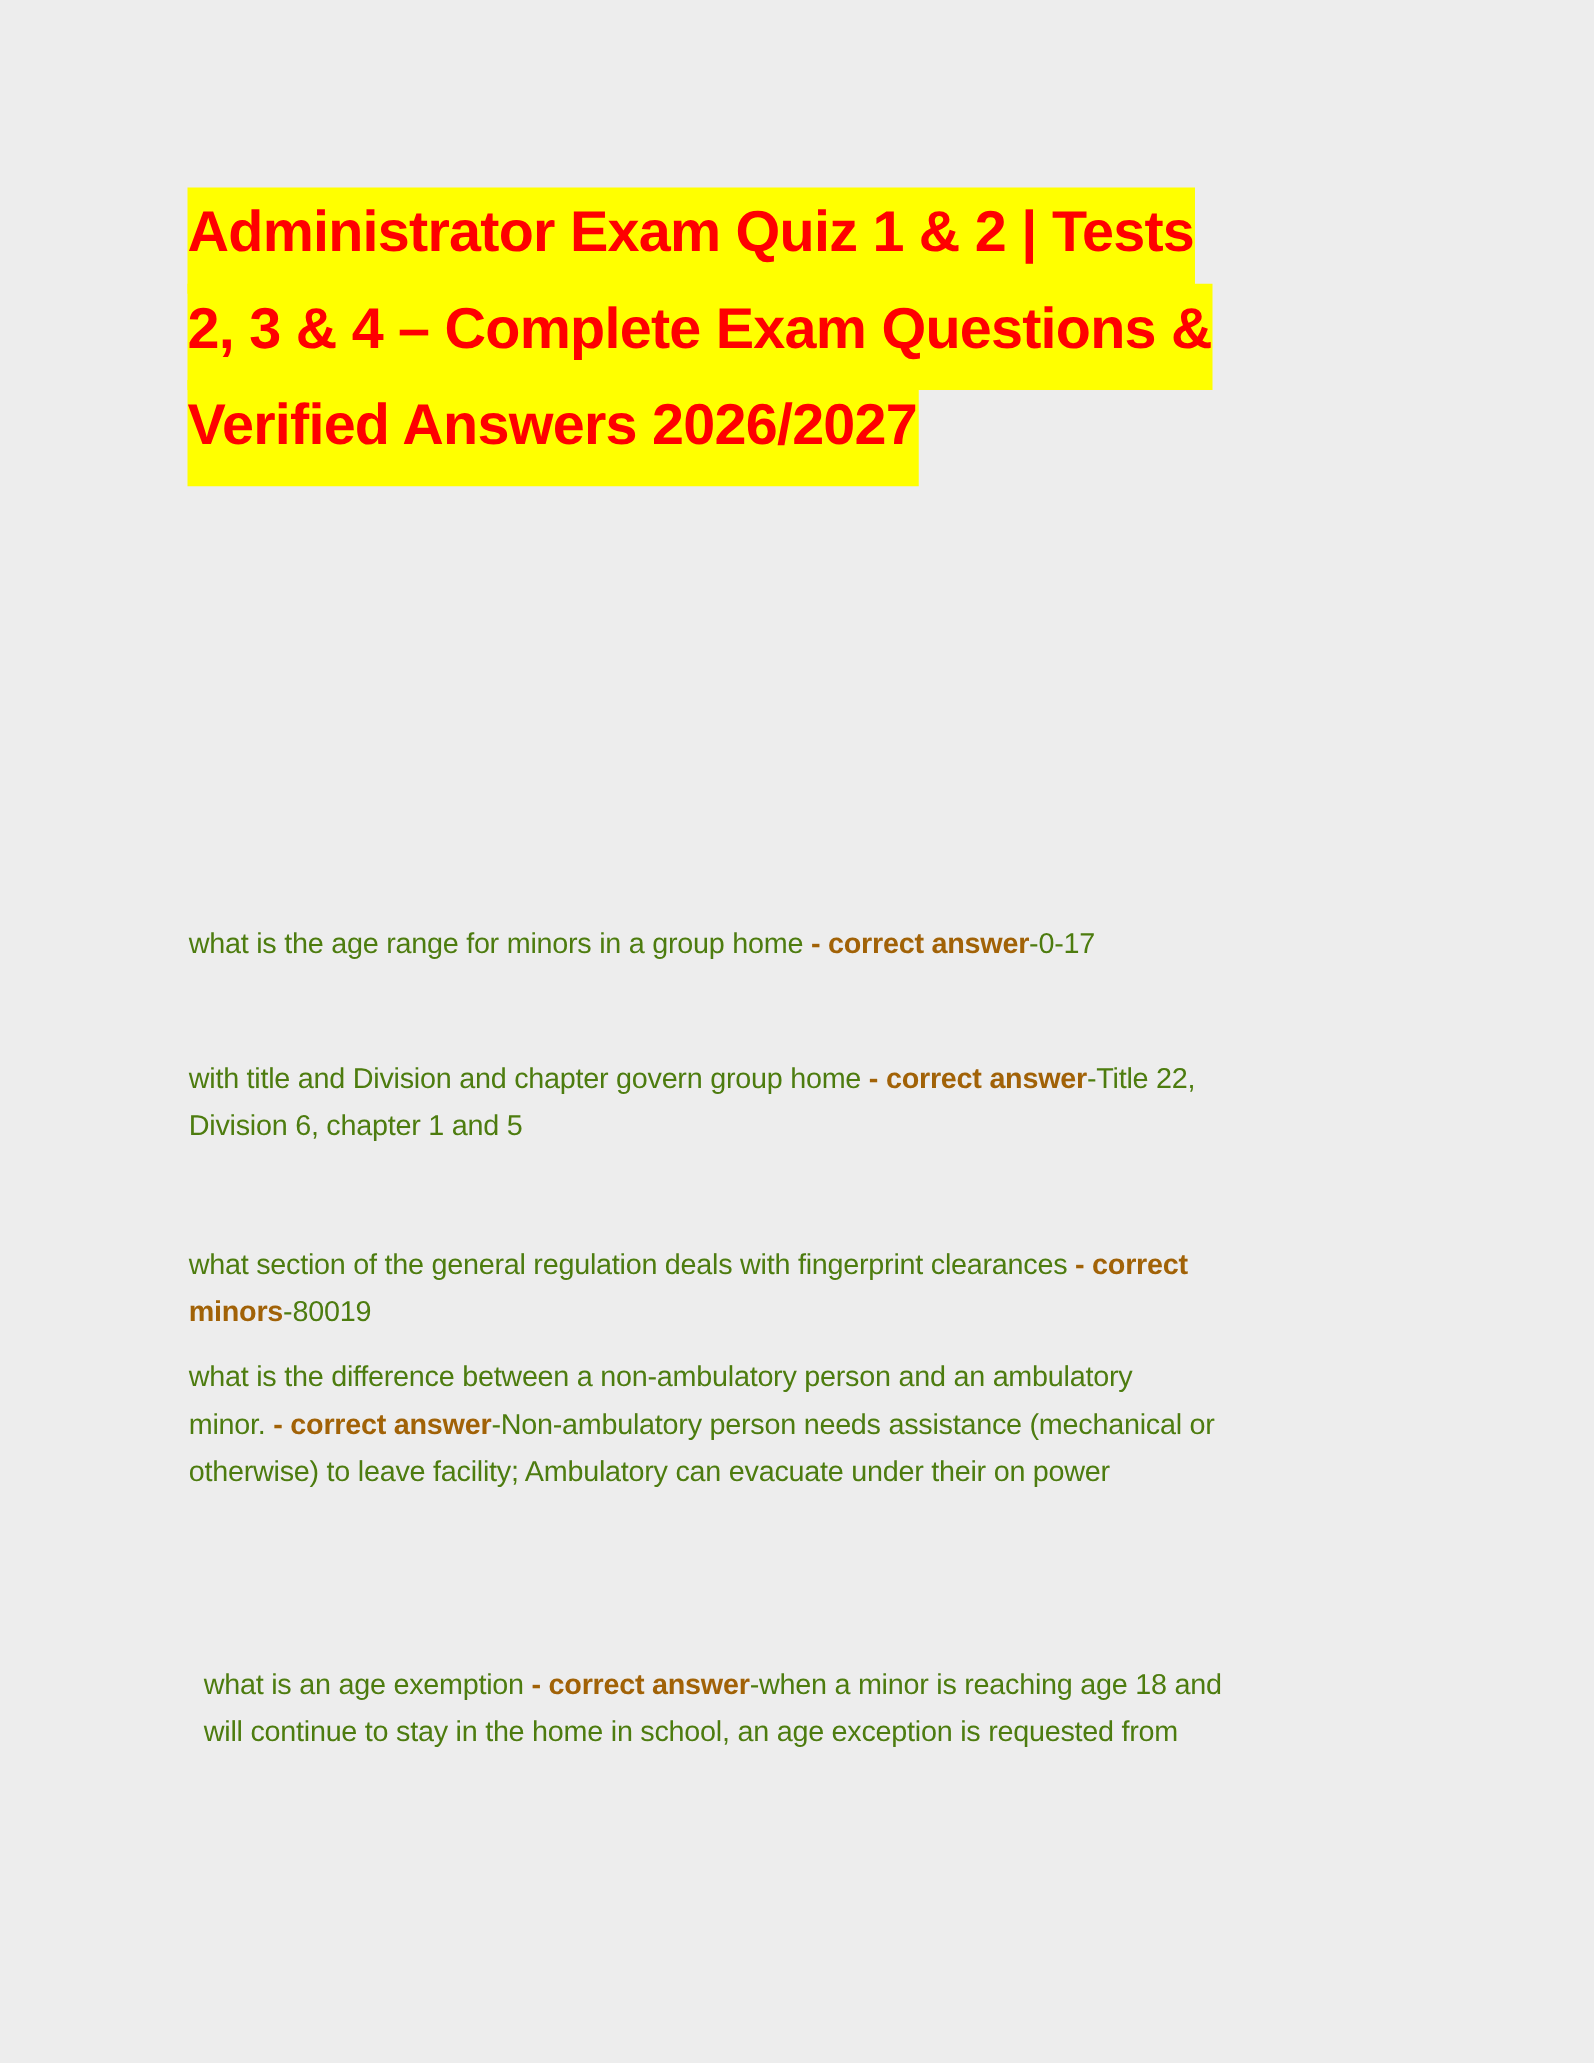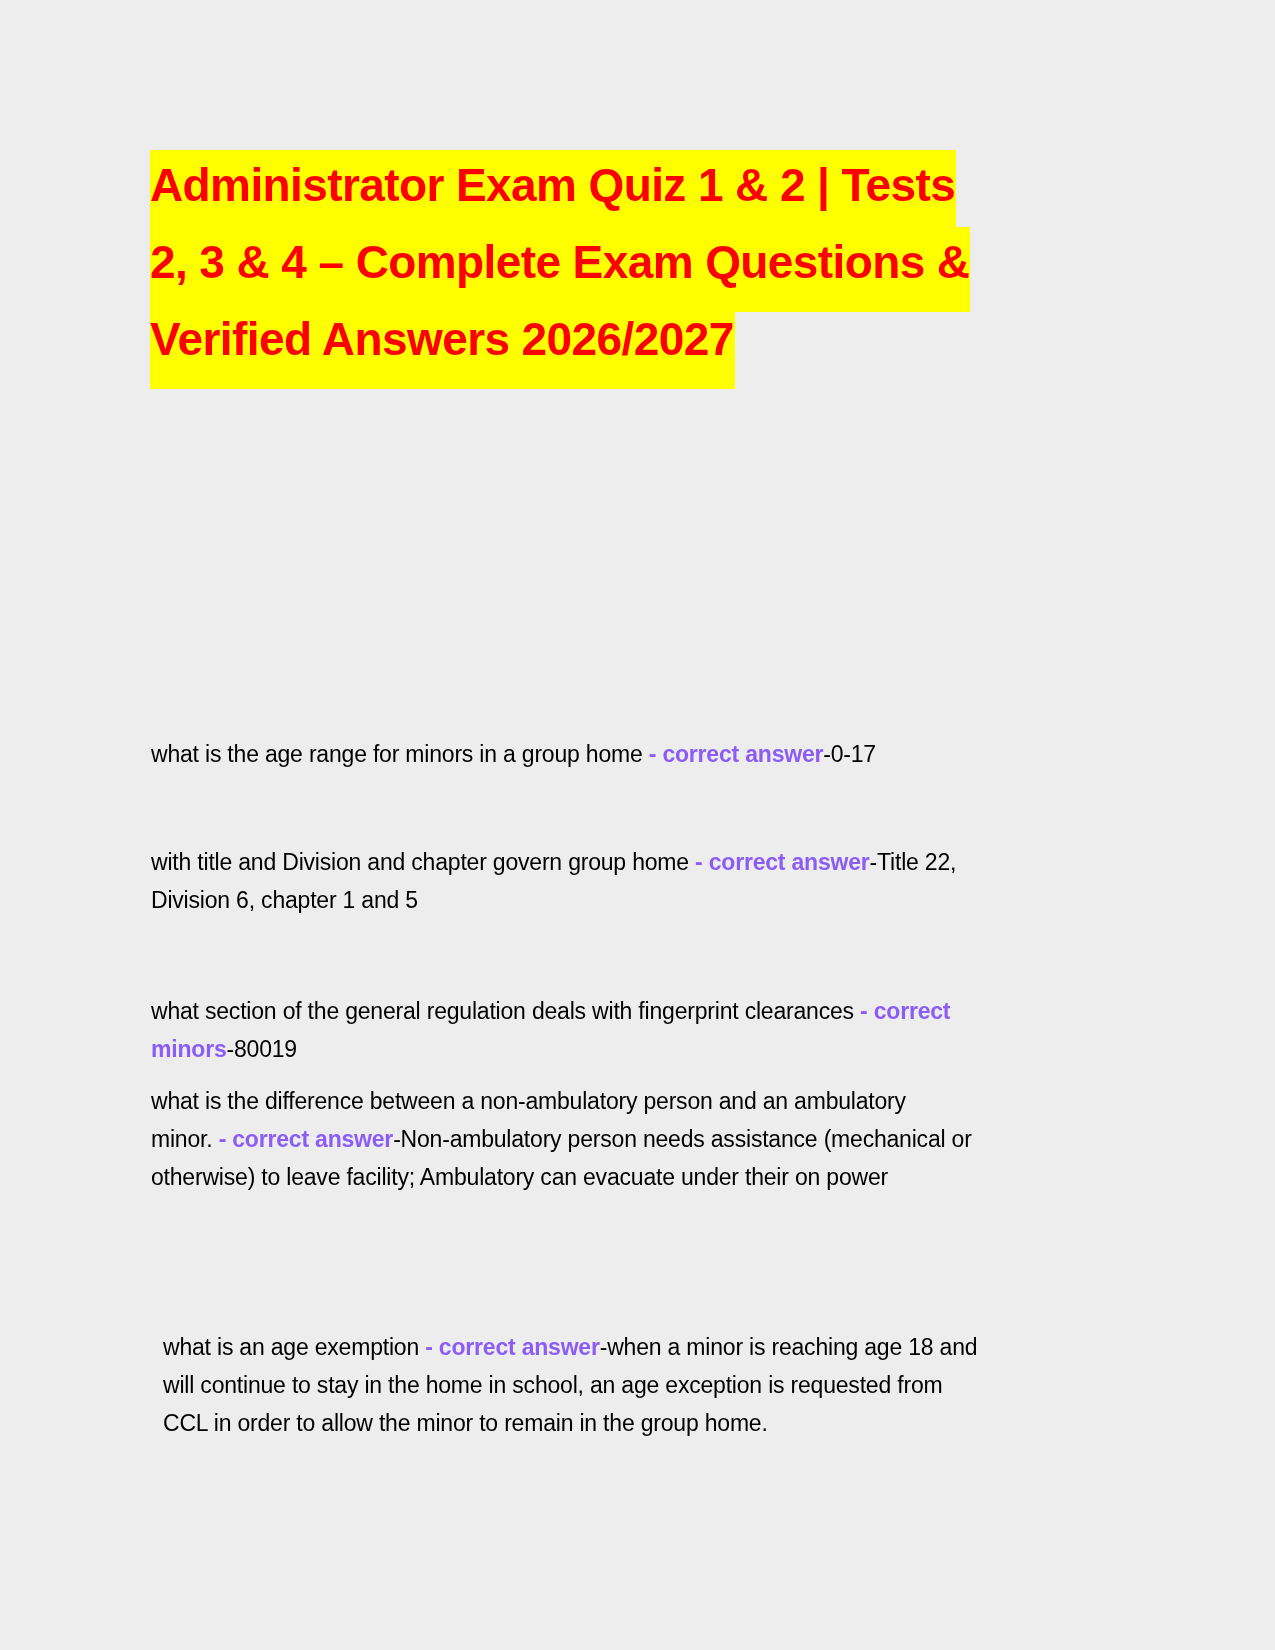--- a/index.html
+++ b/index.html
@@ -52,22 +52,22 @@
     margin: 0;
   }
   .qa-line {
     display: block;
     height: 38px;
     line-height: 38px;
     font-size: 23px;
     white-space: nowrap;
     letter-spacing: -0.2px;
   }
-  .seg-q, .seg-a { color: #000000; }
-  .seg-label { color: #8b5cf6; font-weight: bold; }
+  .seg-q, .seg-a { color: #4d7c0f; }
+  .seg-label { color: #a16207; font-weight: bold; }
 </style>
 </head>
 <body>
 
 <div class="page">
 
   <h1 class="title">
     <span class="title-line"><span>Administrator Exam Quiz 1 &amp; 2 | Tests</span></span>
     <span class="title-line"><span>2, 3 &amp; 4 – Complete Exam Questions &amp;</span></span>
     <span class="title-line"><span>Verified Answers 2026/2027</span></span>
@@ -87,17 +87,16 @@
         <span class="qa-line"><span class="seg-label">minors</span><span class="seg-a">-80019</span></span>
       </p>
     <p class="qa" style="top: 1082px;">
         <span class="qa-line"><span class="seg-q">what is the difference between a non-ambulatory person and an ambulatory</span></span>
         <span class="qa-line"><span class="seg-q">minor. </span><span class="seg-label">- correct answer</span><span class="seg-a">-Non-ambulatory person needs assistance (mechanical or</span></span>
         <span class="qa-line"><span class="seg-a">otherwise) to leave facility; Ambulatory can evacuate under their on power</span></span>
       </p>
     <p class="qa" style="top: 1328px; margin-left: 12px;">
         <span class="qa-line"><span class="seg-q">what is an age exemption </span><span class="seg-label">- correct answer</span><span class="seg-a">-when a minor is reaching age 18 and</span></span>
         <span class="qa-line"><span class="seg-a">will continue to stay in the home in school, an age exception is requested from</span></span>
-        <span class="qa-line"><span class="seg-a">CCL in order to allow the minor to remain in the group home.</span></span>
       </p>
   </div>
 
 </div>
 
 </body></html>

